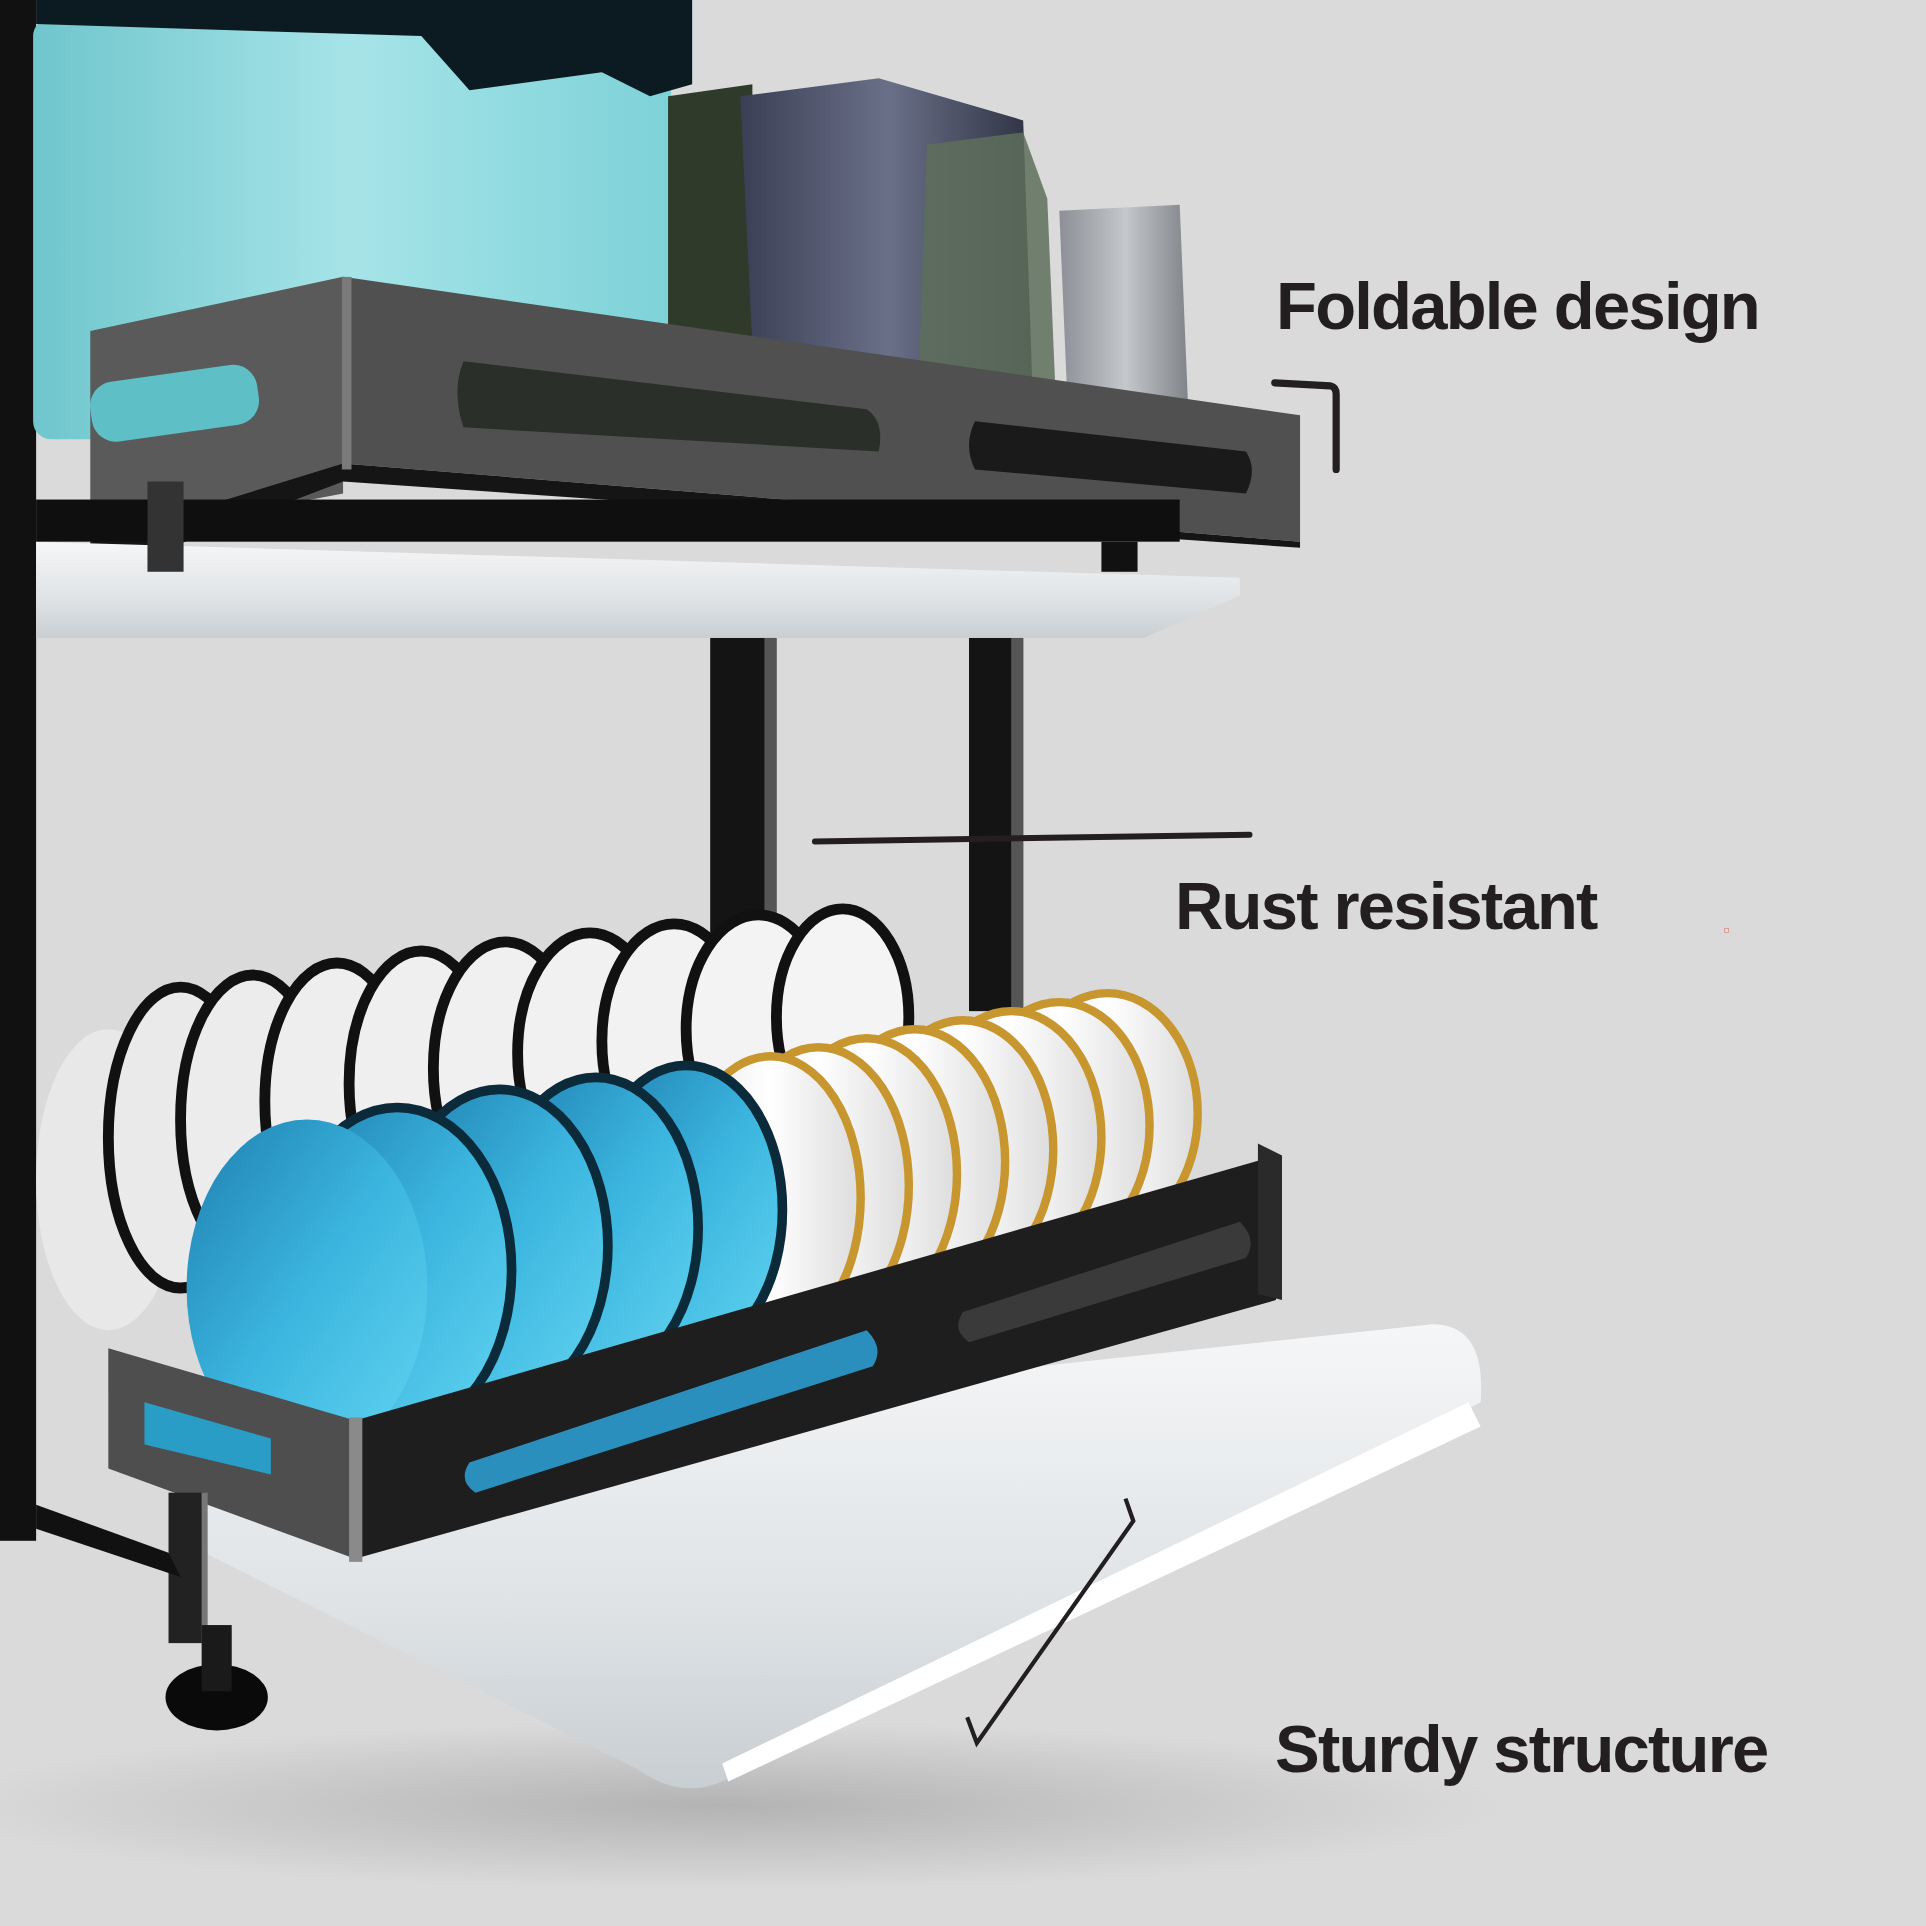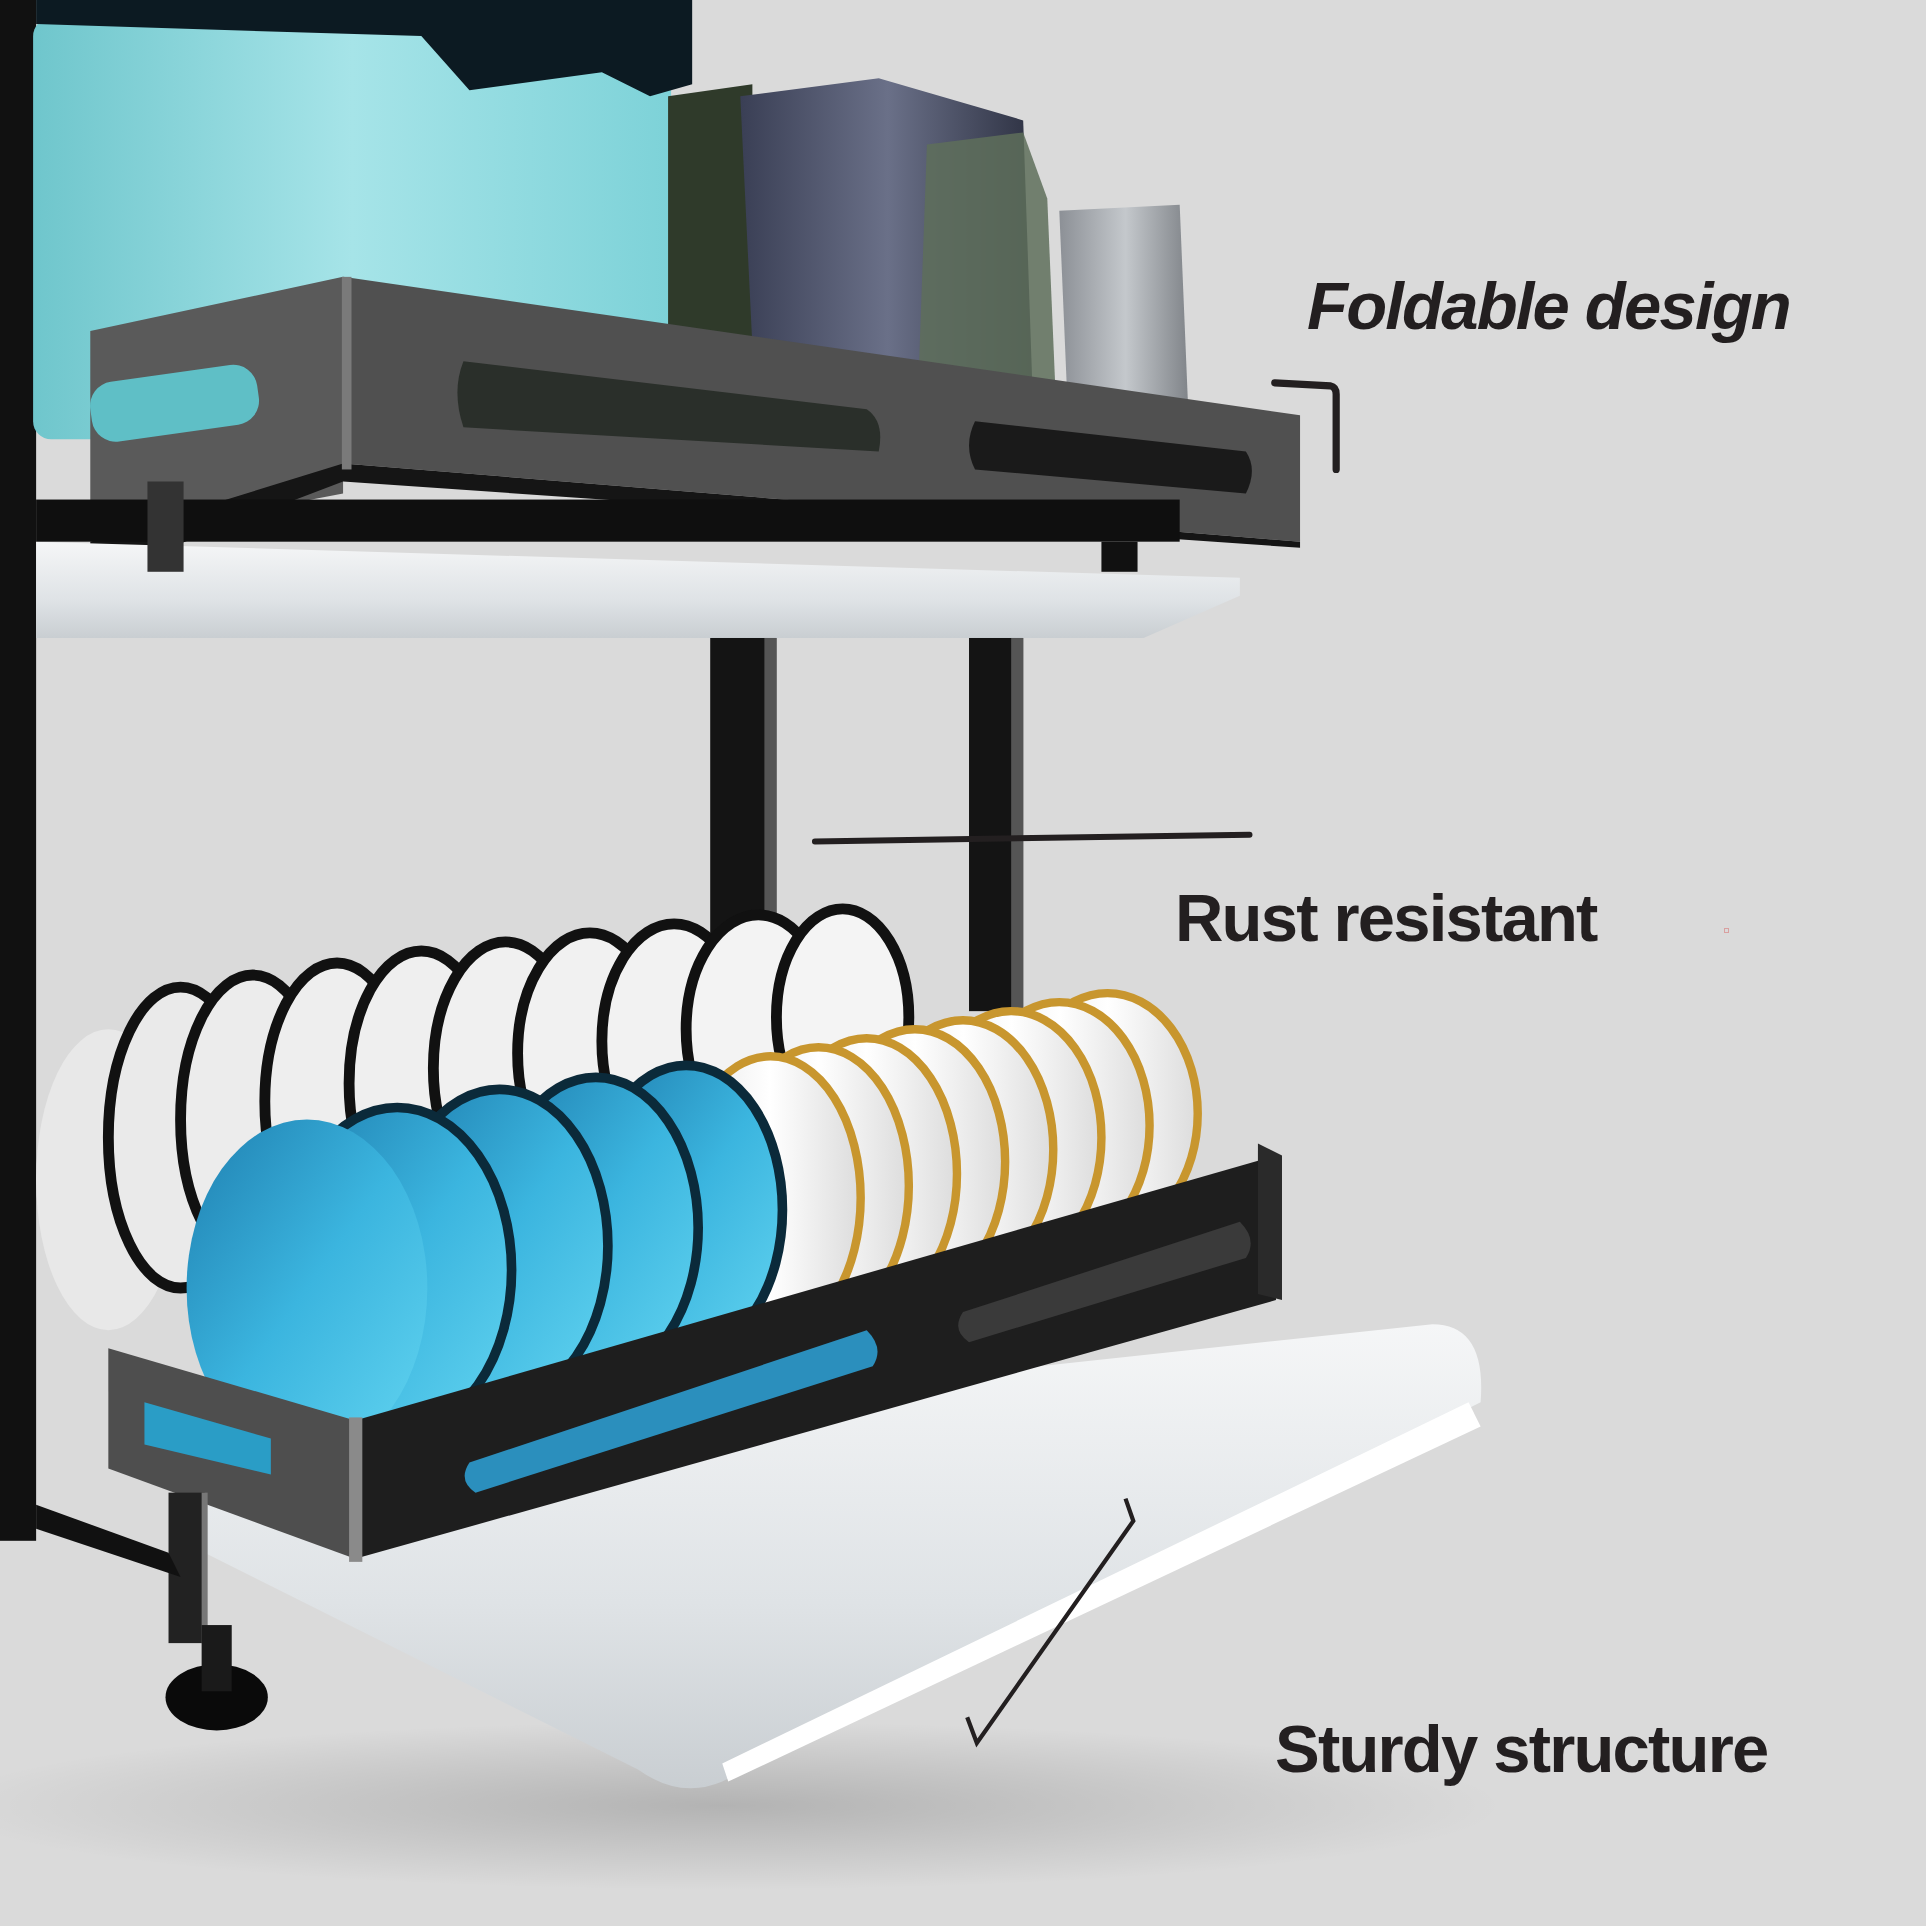--- a/index.html
+++ b/index.html
@@ -13,22 +13,22 @@
     .feature-label {
       position: absolute;
       color: #231f20;
       font-weight: bold;
       font-family: "Liberation Sans", "DejaVu Sans", sans-serif;
       font-size: 67px;
       letter-spacing: -1.8px;
       line-height: 1;
       white-space: nowrap;
     }
-    #label-foldable { left: 1307px; top: 272px; font-style: italic; }
-    #label-rust { left: 1175px; top: 872px; margin-top: 12px; }
+    #label-foldable { left: 1276px; top: 272px; }
+    #label-rust { left: 1175px; top: 872px; }
     #label-sturdy { left: 1275px; top: 1715px; }
     .marker {
       position: absolute; left: 1724px; top: 928px;
       width: 4.8px; height: 4.8px; border: 0.6px solid #d9a0a0;
       box-sizing: border-box;
     }
   </style>
 </head>
 <body>
 

